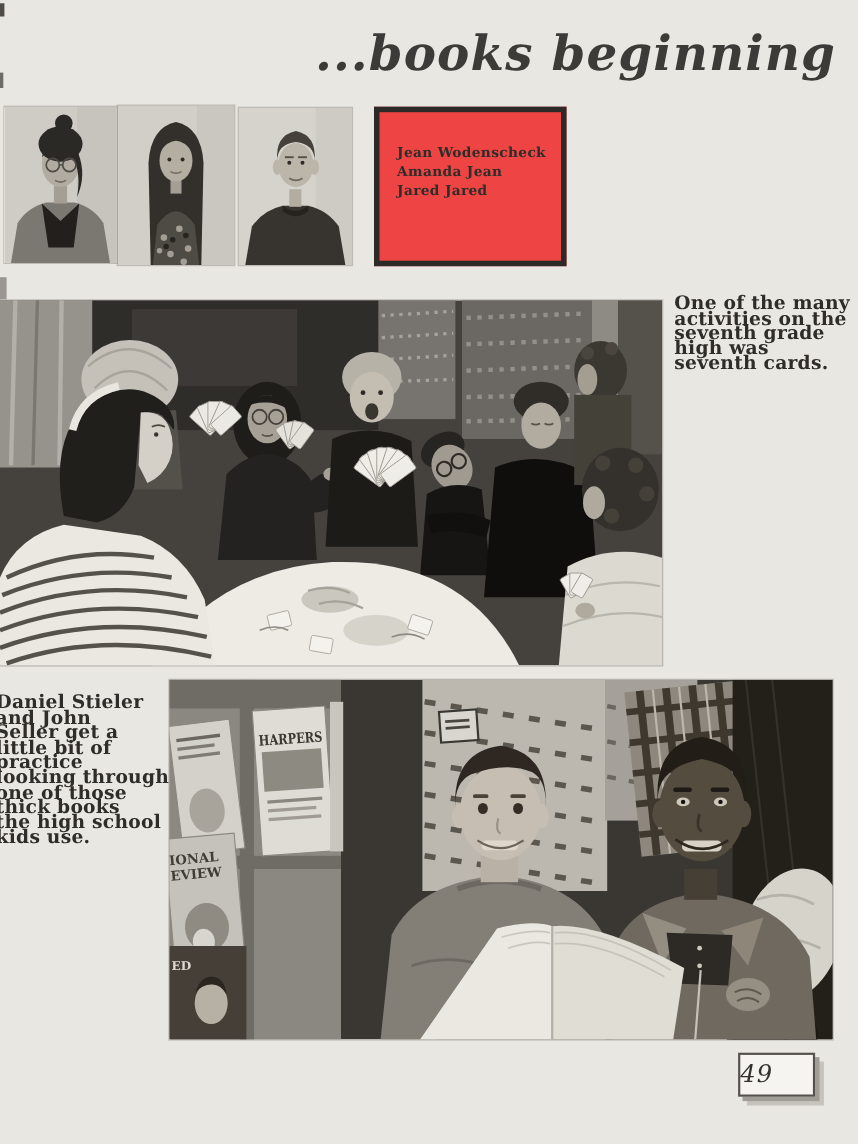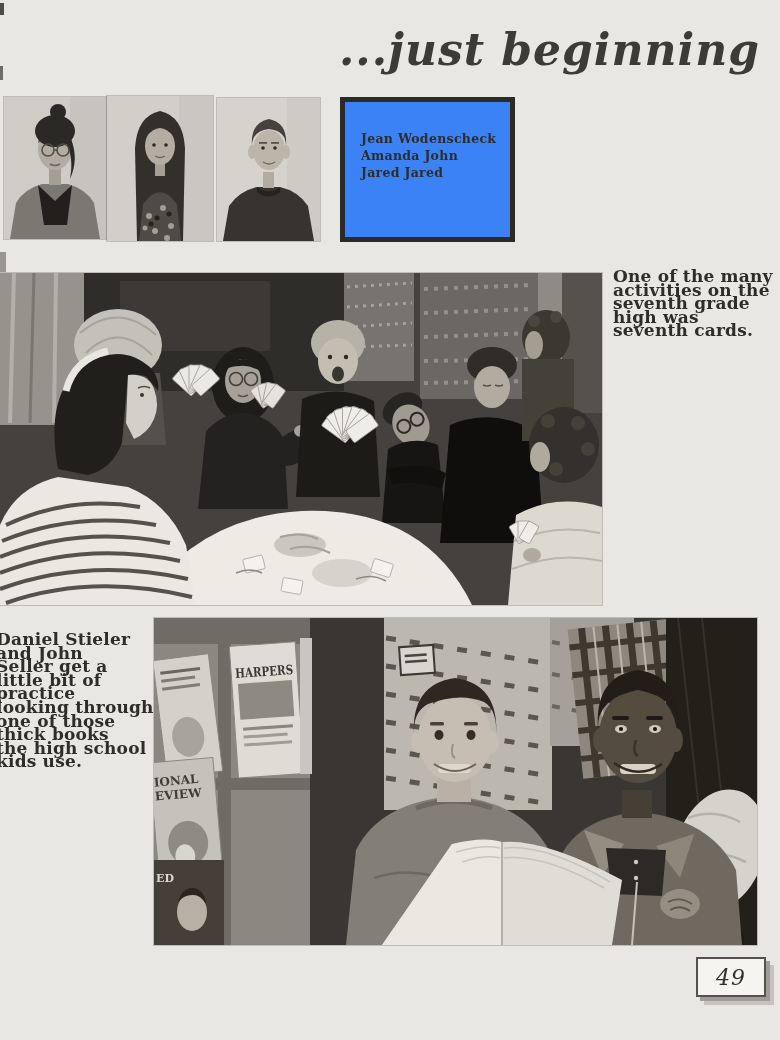--- a/index.html
+++ b/index.html
@@ -10,46 +10,46 @@
   }
   .page-title {
     position:absolute; top:24px; right:20px; margin:0;
     font-size:44px; font-weight:bold; font-style:italic;
     letter-spacing:1px; color:#3d3b37;
   }
   .photo { position:absolute; box-shadow:0 0 0 1px rgba(40,38,34,.22); }
   .photo svg { display:block; width:100%; height:100%; }
   .name-box {
     position:absolute; left:340px; top:97px; width:175px; height:145px;
-    box-sizing:border-box; border:5px solid #2b2a27; background:#3b82f6;
+    box-sizing:border-box; border:5px solid #2b2a27; background:#ef4444;
     padding:28px 0 0 16px;
   }
   .name-line { font-size:12.5px; font-weight:bold; line-height:17px; letter-spacing:.3px; color:#2e2d29; }
   .caption { position:absolute; font-weight:bold; font-size:17px; line-height:13.6px; letter-spacing:.2px; color:#2f2d29; }
   .caption-cards { left:613px; top:270px; width:165px; }
   .caption-book  { left:-4px;  top:633px; width:158px; }
   .page-number-box {
-    position:absolute; left:696px; top:957px; width:66px; height:36px;
+    position:absolute; left:671px; top:957px; width:66px; height:36px;
     background:#f5f4f0; border:2px solid #55524d;
     box-shadow:4px 4px 0 #a09d96, 8px 8px 0 #c6c3bc;
-    display:flex; align-items:center; justify-content:center;
+    display:flex; align-items:center; 
   }
   .page-number { font-style:italic; font-size:22px; color:#33312d; letter-spacing:1px; }
   .artifact { position:absolute; }
 </style>
 </head>
 <body>
 
 <div class="page">
 
   <div class="artifact" style="left:0;top:3px;width:4px;height:12px;background:#4e4c49;"></div>
   <div class="artifact" style="left:0;top:66px;width:3px;height:14px;background:#6e6c68;"></div>
   <div class="artifact" style="left:0;top:252px;width:6px;height:20px;background:#9a9792;"></div>
 
-  <h1 class="page-title">...just beginning</h1>
+  <h1 class="page-title">...books beginning</h1>
 
   <div class="photo" style="left:4px;top:97px;width:102px;height:142px;" aria-label="girl with glasses and a hair bun wearing a blazer">
     <svg viewBox="0 0 102 142">
       <rect width="102" height="142" fill="#cfccc6"></rect>
       <rect x="66" width="36" height="142" fill="#bdbab4" opacity="0.45"></rect>
       <path d="M6,142 L12,106 Q20,92 38,87 L64,87 Q82,92 90,106 L96,142 Z" fill="#7b7872"></path>
       <path d="M34,88 L51,104 L68,88 L63,128 L40,128 Z" fill="#221f1c"></path>
       <rect x="45" y="72" width="12" height="16" fill="#a49e95"></rect>
       <ellipse cx="51" cy="52" rx="17" ry="21" fill="#b1aba1"></ellipse>
       <ellipse cx="51" cy="34" rx="20" ry="16" fill="#2b2926"></ellipse>
@@ -101,21 +101,21 @@
       <circle cx="46" cy="50" r="1.8" fill="#2e2b27"></circle>
         <circle cx="58" cy="50" r="1.8" fill="#2e2b27"></circle>
       <rect x="42" y="44" width="8" height="1.8" fill="#56524b"></rect>
         <rect x="54" y="44" width="8" height="1.8" fill="#56524b"></rect>
       <path d="M46,64 Q52,68 58,64" stroke="#6d675f" stroke-width="1.5" fill="none"></path>
     </svg>
   </div>
 
   <div class="name-box">
     <div class="name-line">Jean Wodenscheck</div>
-    <div class="name-line">Amanda John</div>
+    <div class="name-line">Amanda Jean</div>
     <div class="name-line">Jared Jared</div>
   </div>
 
   <div class="photo" style="left:0;top:273px;width:602px;height:332px;" aria-label="seven seventh graders playing cards around a white table">
     <svg viewBox="0 0 602 332">
       <rect width="602" height="332" fill="#45423e"></rect>
 
       <rect x="0" y="0" width="84" height="152" fill="#96938c"></rect>
       <line x1="14" y1="0" x2="10" y2="150" stroke="#b3b0a9" stroke-width="4"></line>
       <line x1="34" y1="0" x2="30" y2="150" stroke="#7a7770" stroke-width="3"></line>

